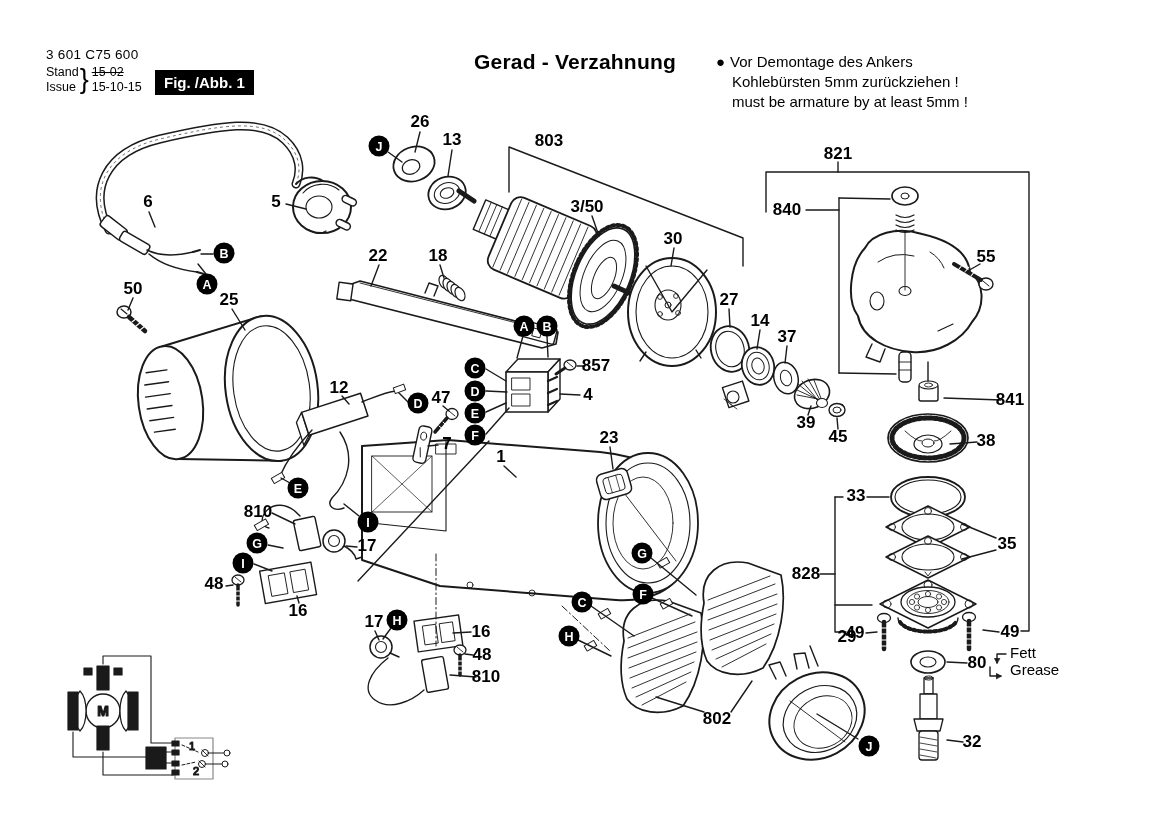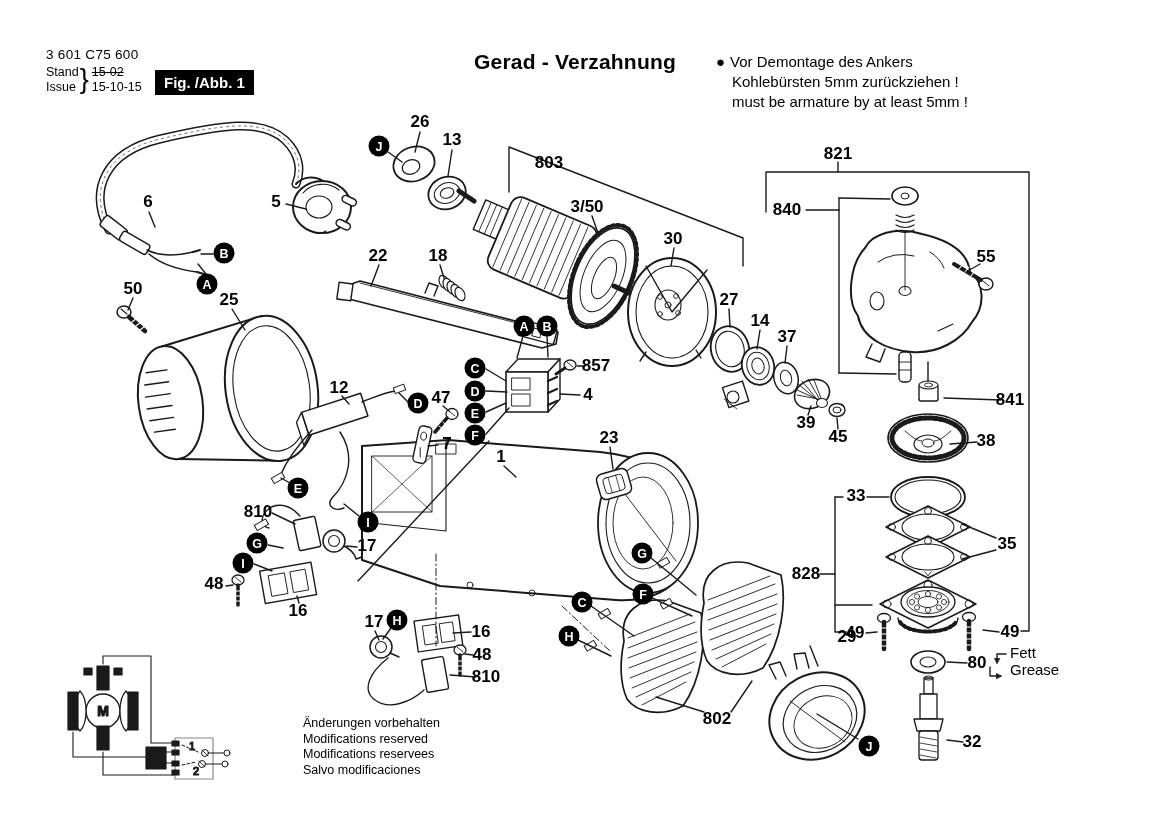--- a/index.html
+++ b/index.html
@@ -475,21 +475,21 @@
       <polyline points="476,677 450,675"></polyline>
       <polyline points="651,558 696,595"></polyline>
       <polyline points="652,598 692,616"></polyline>
       <polyline points="591,606 634,636"></polyline>
       <polyline points="578,640 611,656"></polyline>
     </svg>
 
   <div class="abs" style="left:0;top:0;width:1169px;height:826px;">
       <div class="callout" style="left: 420px; top: 122px;">26</div>
       <div class="callout" style="left: 452px; top: 140px;">13</div>
-      <div class="callout" style="left: 549px; top: 163px;">803</div>
+      <div class="callout" style="left: 549px; top: 141px;">803</div>
       <div class="callout" style="left: 587px; top: 207px;">3/50</div>
       <div class="callout" style="left: 838px; top: 154px;">821</div>
       <div class="callout" style="left: 787px; top: 210px;">840</div>
       <div class="callout" style="left: 986px; top: 257px;">55</div>
       <div class="callout" style="left: 276px; top: 202px;">5</div>
       <div class="callout" style="left: 148px; top: 202px;">6</div>
       <div class="callout" style="left: 133px; top: 289px;">50</div>
       <div class="callout" style="left: 229px; top: 300px;">25</div>
       <div class="callout" style="left: 378px; top: 256px;">22</div>
       <div class="callout" style="left: 438px; top: 256px;">18</div>
@@ -563,25 +563,19 @@
   <div class="abs title">Gerad - Verzahnung</div>
 
   <div class="abs warning">
     <div>
       <span class="bullet">●</span><span>Vor Demontage des Ankers</span>
     </div>
     <div class="cont">Kohlebürsten 5mm zurückziehen !</div>
     <div class="cont">must be armature by at least 5mm !</div>
   </div>
 
-  <div class="abs footer">
-    <div>Änderungen vorbehalten</div>
-    <div>Modifications reserved</div>
-    <div>Modifications reservees</div>
-    <div>Salvo modificaciones</div>
-  </div>
 
   <div class="abs grease">
     <div>Fett</div>
     <div>Grease</div>
   </div>
 
 </div>
 
 </body></html>

